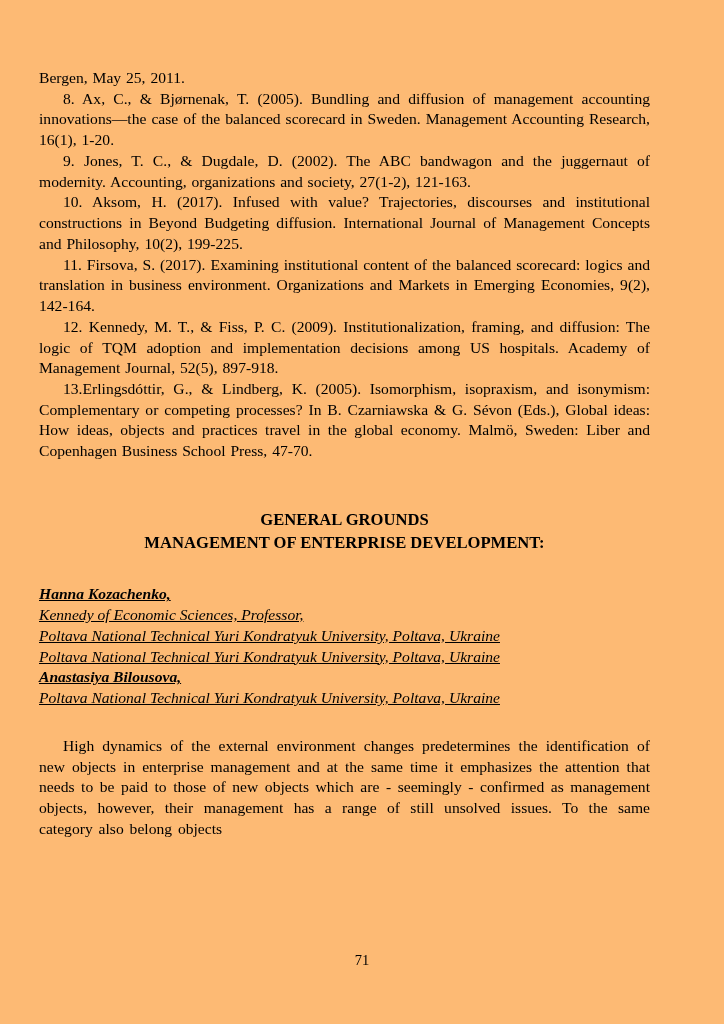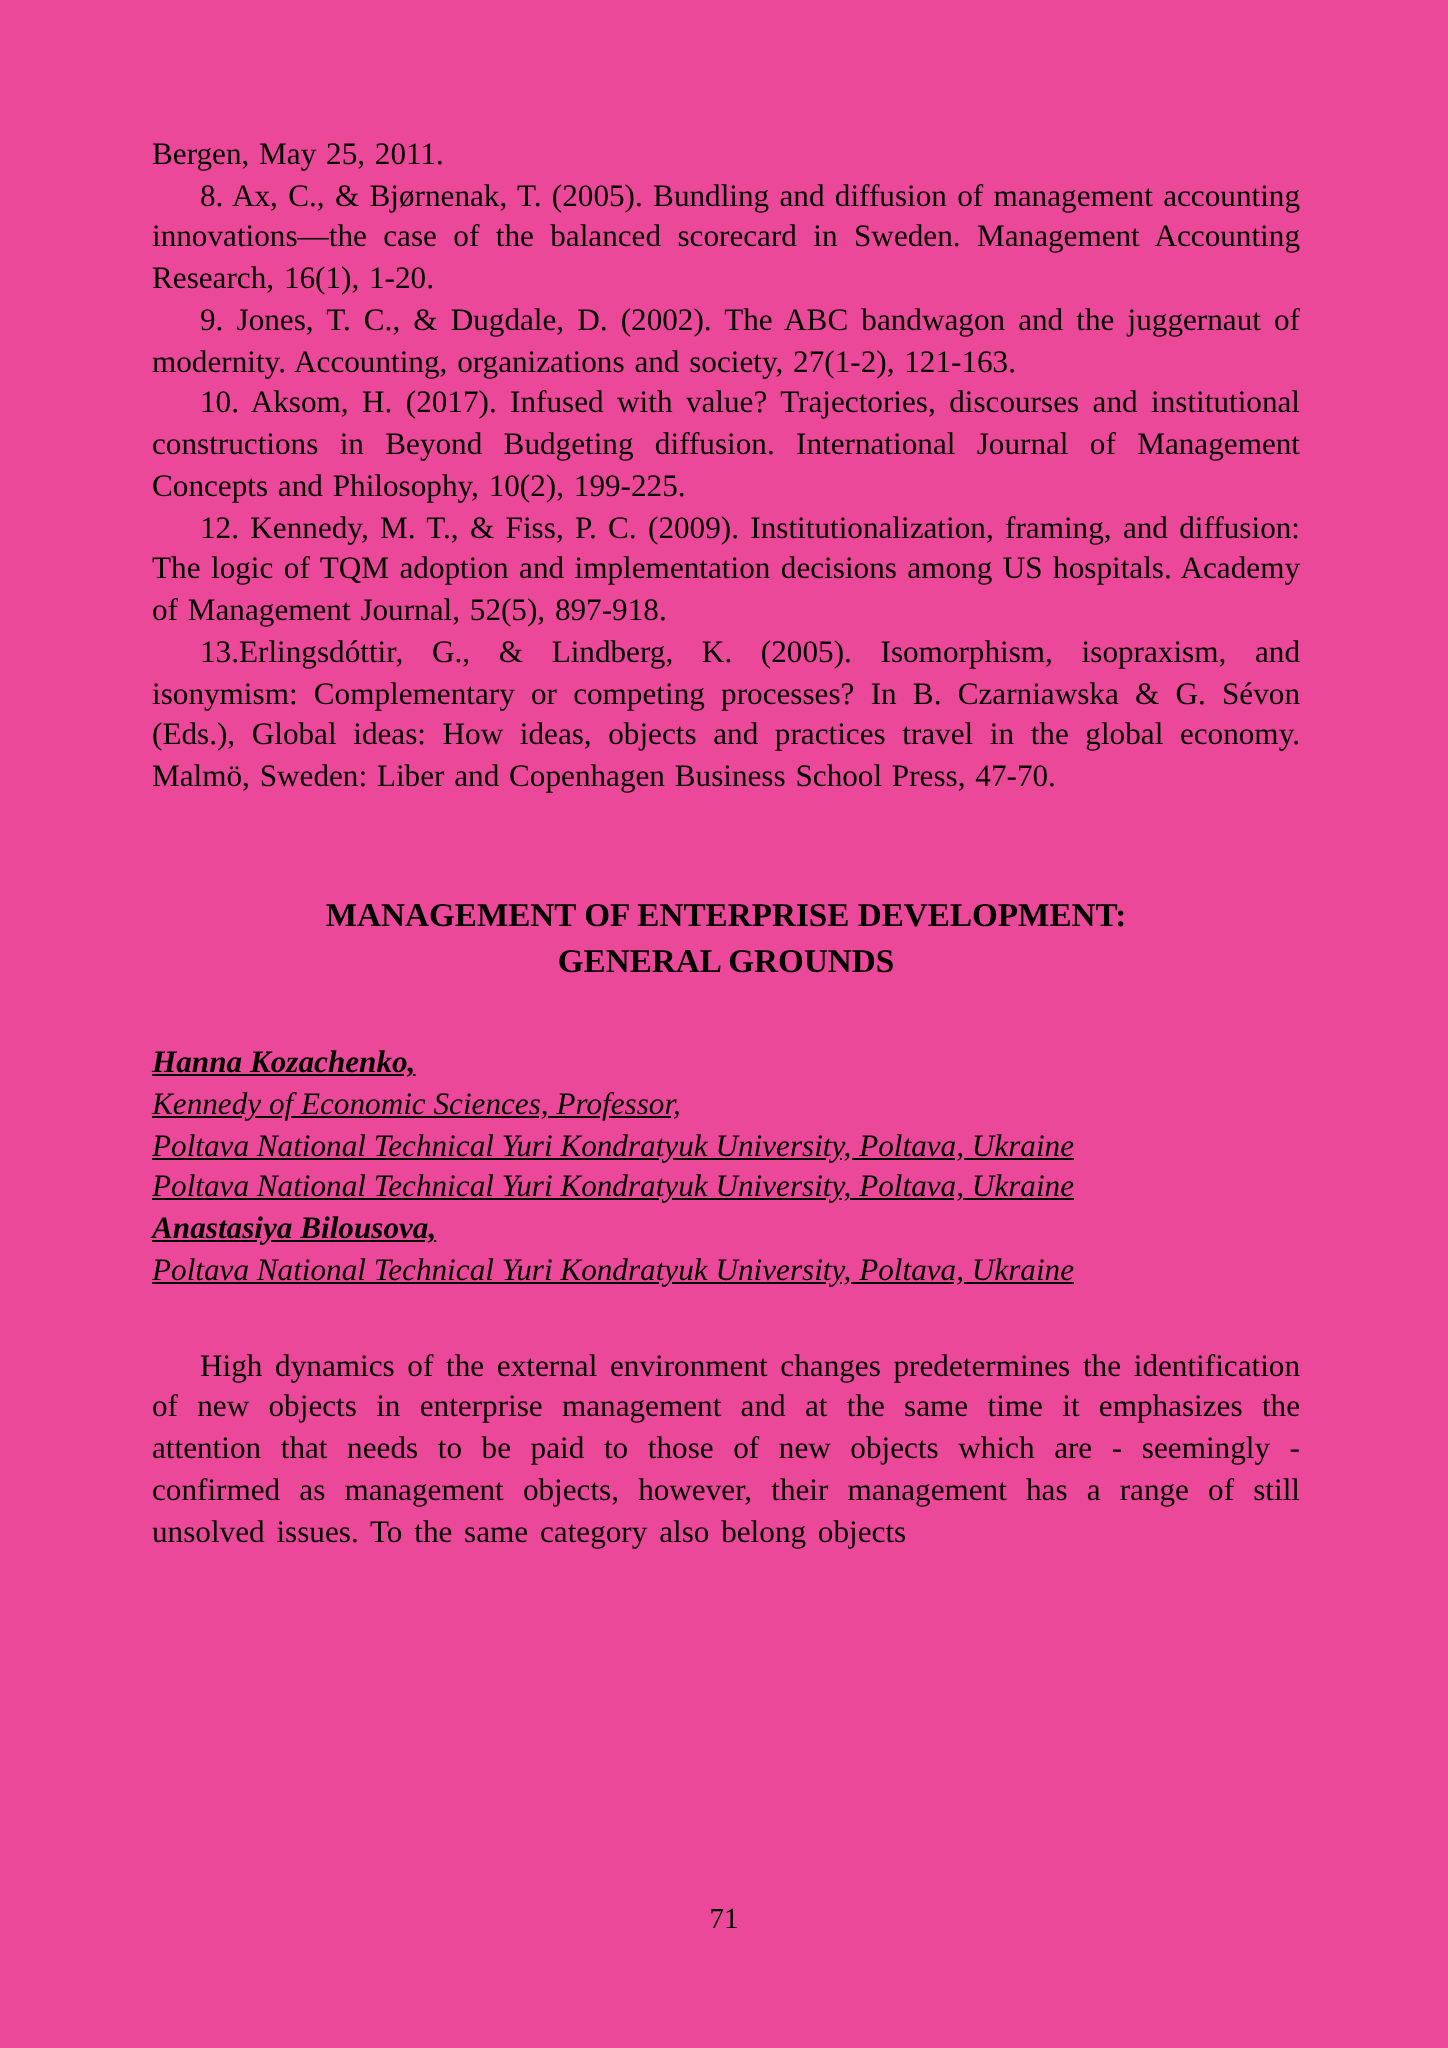--- a/index.html
+++ b/index.html
@@ -5,26 +5,26 @@
   html, body {
     margin: 0;
     padding: 0;
     background: #ffffff;
   }
   .page {
     position: relative;
     width: 724px;
     height: 1024px;
     box-sizing: border-box;
-    background: #ec4899;
+    background: #fdba74;
     color: #000000;
     font-family: "Liberation Serif", "DejaVu Serif", serif;
     font-size: 15.6px;
     line-height: 1.33;
-    padding: 68px 74px 0 76px;
+    padding: 68px 74px 0 39px;
     overflow: hidden;
   }
   .ref {
     margin: 0;
     text-align: justify;
     text-indent: 24px;
     word-spacing: 1px;
   }
   .ref.continuation {
     text-indent: 0;
@@ -64,27 +64,28 @@
 </head>
 <body>
 
 <div class="page">
 
   <div>
     <p class="ref continuation">Bergen, May 25, 2011.</p>
     <p class="ref">8. Ax, C., &amp; Bjørnenak, T. (2005). Bundling and diffusion of management accounting innovations—the case of the balanced scorecard in Sweden. Management Accounting Research, 16(1), 1-20.</p>
     <p class="ref">9. Jones, T. C., &amp; Dugdale, D. (2002). The ABC bandwagon and the juggernaut of modernity. Accounting, organizations and society, 27(1-2), 121-163.</p>
     <p class="ref">10. Aksom, H. (2017). Infused with value? Trajectories, discourses and institutional constructions in Beyond Budgeting diffusion. International Journal of Management Concepts and Philosophy, 10(2), 199-225.</p>
+    <p class="ref">11. Firsova, S. (2017). Examining institutional content of the balanced scorecard: logics and translation in business environment. Organizations and Markets in Emerging Economies, 9(2), 142-164.</p>
     <p class="ref">12. Kennedy, M. T., &amp; Fiss, P. C. (2009). Institutionalization, framing, and diffusion: The logic of TQM adoption and implementation decisions among US hospitals. Academy of Management Journal, 52(5), 897-918.</p>
     <p class="ref">13.Erlingsdóttir, G., &amp; Lindberg, K. (2005). Isomorphism, isopraxism, and isonymism: Complementary or competing processes? In B. Czarniawska &amp; G. Sévon (Eds.), Global ideas: How ideas, objects and practices travel in the global economy. Malmö, Sweden: Liber and Copenhagen Business School Press, 47-70.</p>
   </div>
 
   <div class="section-title">
+    <div>GENERAL GROUNDS</div>
     <div>MANAGEMENT OF ENTERPRISE DEVELOPMENT:</div>
-    <div>GENERAL GROUNDS</div>
   </div>
 
   <div class="authors">
     <div>
       <div class="author-name">Hanna Kozachenko,</div>
       <div class="author-title">Kennedy of Economic Sciences, Professor,</div>
       <div class="author-affiliation">Poltava National Technical Yuri Kondratyuk University,  Poltava, Ukraine</div>
     </div>
     <div>
       <div class="author-affiliation">Poltava National Technical Yuri Kondratyuk University,  Poltava, Ukraine</div>

